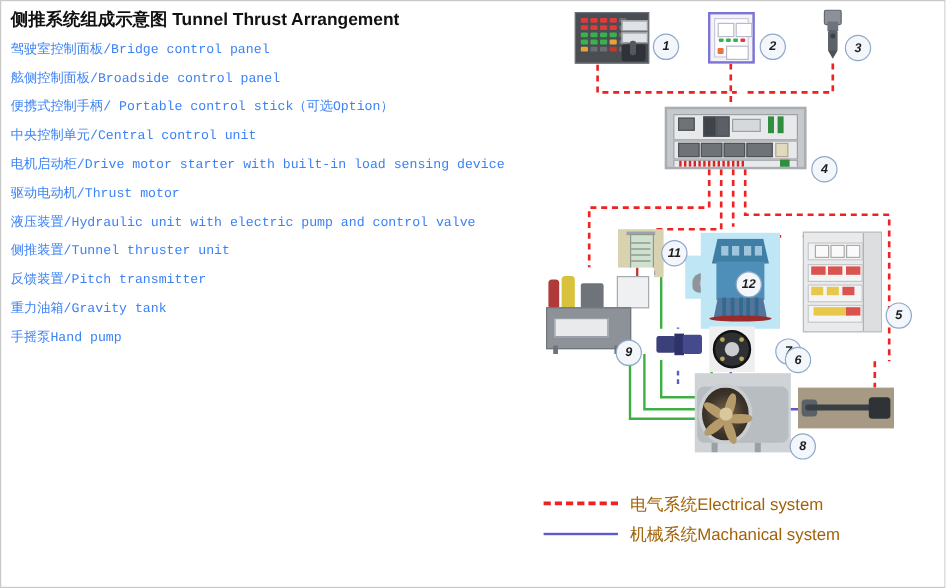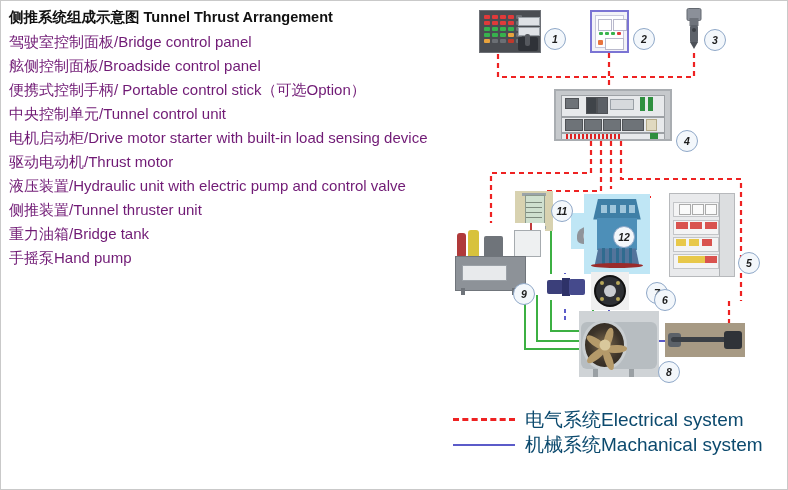--- a/index.html
+++ b/index.html
@@ -9,33 +9,33 @@
     color:#111;
   }
   #frame{position:absolute;inset:0;border:1px solid #c9c9c9;box-sizing:border-box;background:#fff;}
 
   
   #legend-list{position:absolute;left:8px;top:6px;width:450px;}
   #legend-list .title{
     font-size:14.5px;font-weight:bold;line-height:21px;margin-bottom:2px;letter-spacing:0px;
   }
   #legend-list .line{
-    font-size:15px;line-height:24px;white-space:nowrap;color:#701a75;
+    font-size:11px;line-height:24px;white-space:nowrap;color:#3b82f6;font-family:Liberation Mono, monospace;
   }
 
   
   #legend-key{position:absolute;left:452px;top:406px;width:330px;}
   #legend-key .row{display:flex;align-items:center;height:25px;}
   #legend-key .swatch{width:62px;height:3px;margin-right:10px;flex:0 0 62px;position:relative;}
   #legend-key .swatch.dashed{
     height:0;border-top:3px dashed #ee2222;
   }
   #legend-key .swatch.solid-green{background:#3cb043;height:2px;}
   #legend-key .swatch.solid-blue{background:#5b5bc9;height:2px;}
-  #legend-key .txt{font-size:19px;line-height:16px;color:#0c4a6e;white-space:nowrap;}
+  #legend-key .txt{font-size:14px;line-height:16px;color:#a16207;white-space:nowrap;}
 
   
   #diagram{position:absolute;left:440px;top:0;width:348px;height:400px;}
   #wires{position:absolute;left:0;top:0;width:348px;height:400px;}
 
   
   .bub{
     position:absolute;width:22px;height:22px;border-radius:50%;
     border:1px solid #8fa8c8;background:#f3f7fb;
     font-style:italic;font-weight:bold;font-size:10.5px;
@@ -155,26 +155,27 @@
 </head>
 <body>
 
 <div id="frame">
 
   <div id="legend-list">
     <div class="title">侧推系统组成示意图 Tunnel Thrust Arrangement</div>
     <div class="line">驾驶室控制面板/Bridge control panel</div>
     <div class="line">舷侧控制面板/Broadside control panel</div>
     <div class="line">便携式控制手柄/ Portable control stick（可选Option）</div>
-    <div class="line">中央控制单元/Tunnel control unit</div>
+    <div class="line">中央控制单元/Central control unit</div>
     <div class="line">电机启动柜/Drive motor starter with built-in load sensing device</div>
     <div class="line">驱动电动机/Thrust motor</div>
     <div class="line">液压装置/Hydraulic unit with electric pump and control valve</div>
     <div class="line">侧推装置/Tunnel thruster unit</div>
-    <div class="line">重力油箱/Bridge tank</div>
+    <div class="line">反馈装置/Pitch transmitter</div>
+    <div class="line">重力油箱/Gravity tank</div>
     <div class="line">手摇泵Hand pump</div>
   </div>
 
   <div id="legend-key">
     <div class="row">
       <span class="swatch dashed"></span>
       <span class="txt">电气系统Electrical system</span>
     </div>
     <div class="row">
       <span class="swatch solid-blue"></span>

